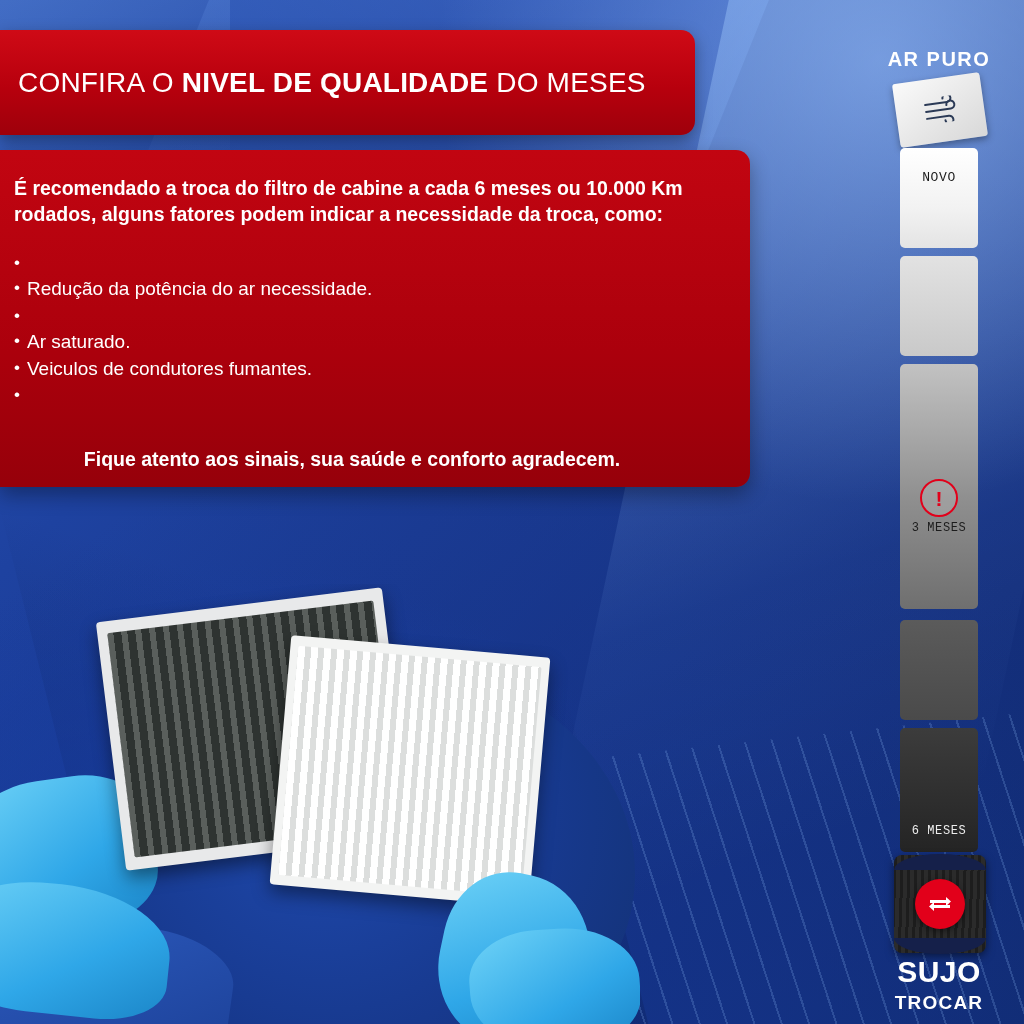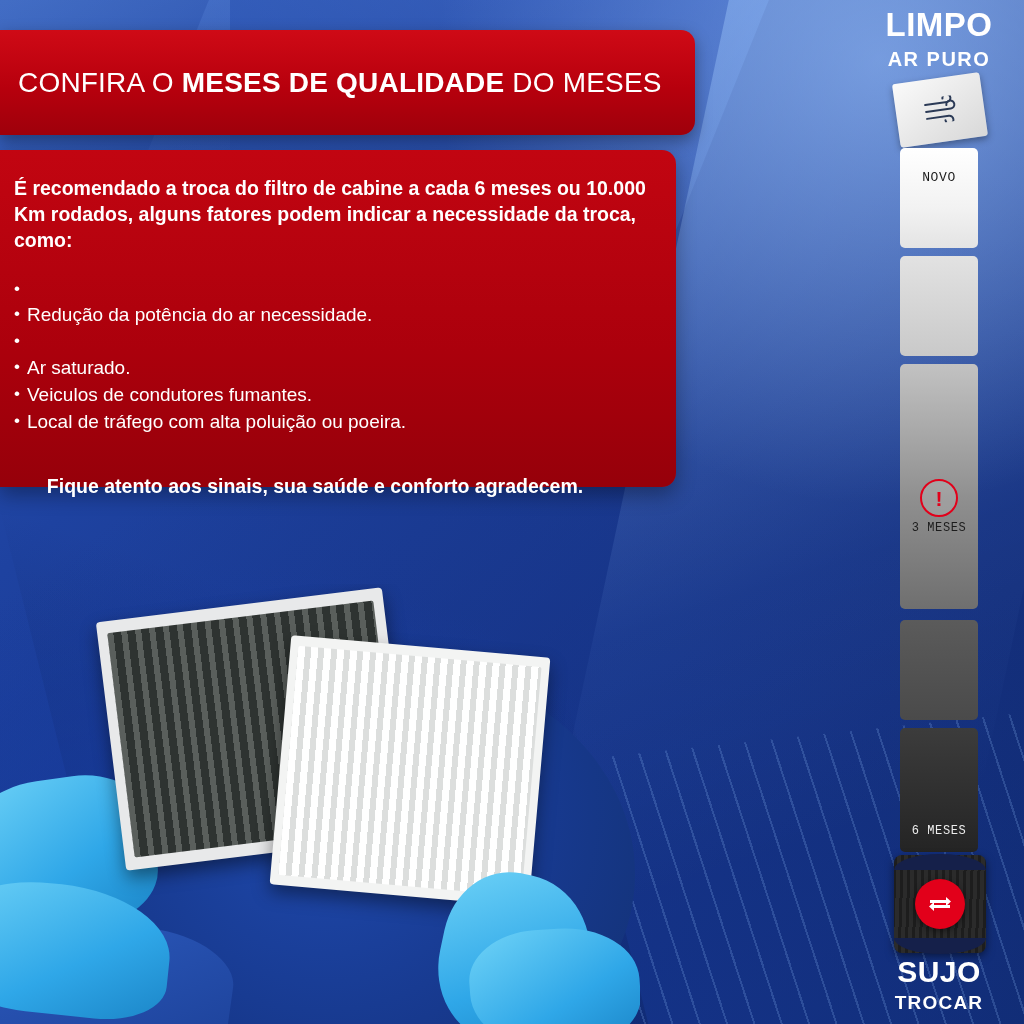--- a/index.html
+++ b/index.html
@@ -43,21 +43,21 @@
     display:flex;align-items:center;
   }
   .header h1{
     margin:0;padding:0 0 0 18px;color:#fff;letter-spacing:.2px;
     font-size:28px;font-weight:400;white-space:nowrap;
   }
   .header h1 b{font-weight:700;}
 
   
   .panel{
-    position:absolute;left:0;top:150px;width:676px;height:337px;
+    position:absolute;left:0;top:150px;width:750px;height:337px;
     background:linear-gradient(180deg,#c20511 0%, #ab000c 60%, #96000a 100%);
     border-radius:0 14px 14px 0;
     box-shadow:0 8px 20px rgba(0,0,0,.33);
     color:#fff;
     padding:26px 30px 0 14px;
     box-sizing:border-box;
   }
   .intro{
     font-size:19.5px;line-height:1.33;font-weight:700;margin:0 0 22px 0;
   }
@@ -191,21 +191,21 @@
       <div class="pleats"></div>
     </div>
     <div class="filter-clean">
       <div class="pleats"></div>
     </div>
     <div class="glove g-right"></div>
     <div class="glove g-right2"></div>
   </div>
 
   <div class="header">
-    <h1><span>CONFIRA O </span><b>MESES DE QUALIDADE</b><span> DO MESES</span></h1>
+    <h1><span>CONFIRA O </span><b>NIVEL DE QUALIDADE</b><span> DO MESES</span></h1>
   </div>
 
   <div class="panel">
     <p class="intro">É recomendado a troca do filtro de cabine a cada 6 meses ou 10.000 Km rodados, alguns fatores podem indicar a necessidade da troca, como:</p>
     <ul class="bullets">
       <li>
           <span class="dot">•</span>
         </li>
       <li>
           <span class="dot">•</span>
@@ -217,28 +217,26 @@
       <li>
           <span class="dot">•</span>
           <span>Ar saturado.</span>
         </li>
       <li>
           <span class="dot">•</span>
           <span>Veiculos de condutores fumantes.</span>
         </li>
       <li>
           <span class="dot">•</span>
-          <span>Local de tráfego com alta poluição ou poeira.</span>
         </li>
     </ul>
     <div class="closing">Fique atento aos sinais, sua saúde e conforto agradecem.</div>
   </div>
 
   <div class="gauge">
-    <div class="lbl lbl-limpo">LIMPO</div>
     <div class="lbl lbl-arpuro">AR PURO</div>
 
     <div class="chip-clean">
       <svg class="swirl" viewBox="0 0 36 26">
         <g fill="none" stroke="#2b3a56" stroke-width="2" stroke-linecap="round">
           <path d="M4 6 H26 a4 4 0 1 0 -4 -4"></path>
           <path d="M4 13 H29 a4 4 0 1 0 -4 -4"></path>
           <path d="M4 20 H26 a4 4 0 1 1 -4 4"></path>
         </g>
       </svg>

